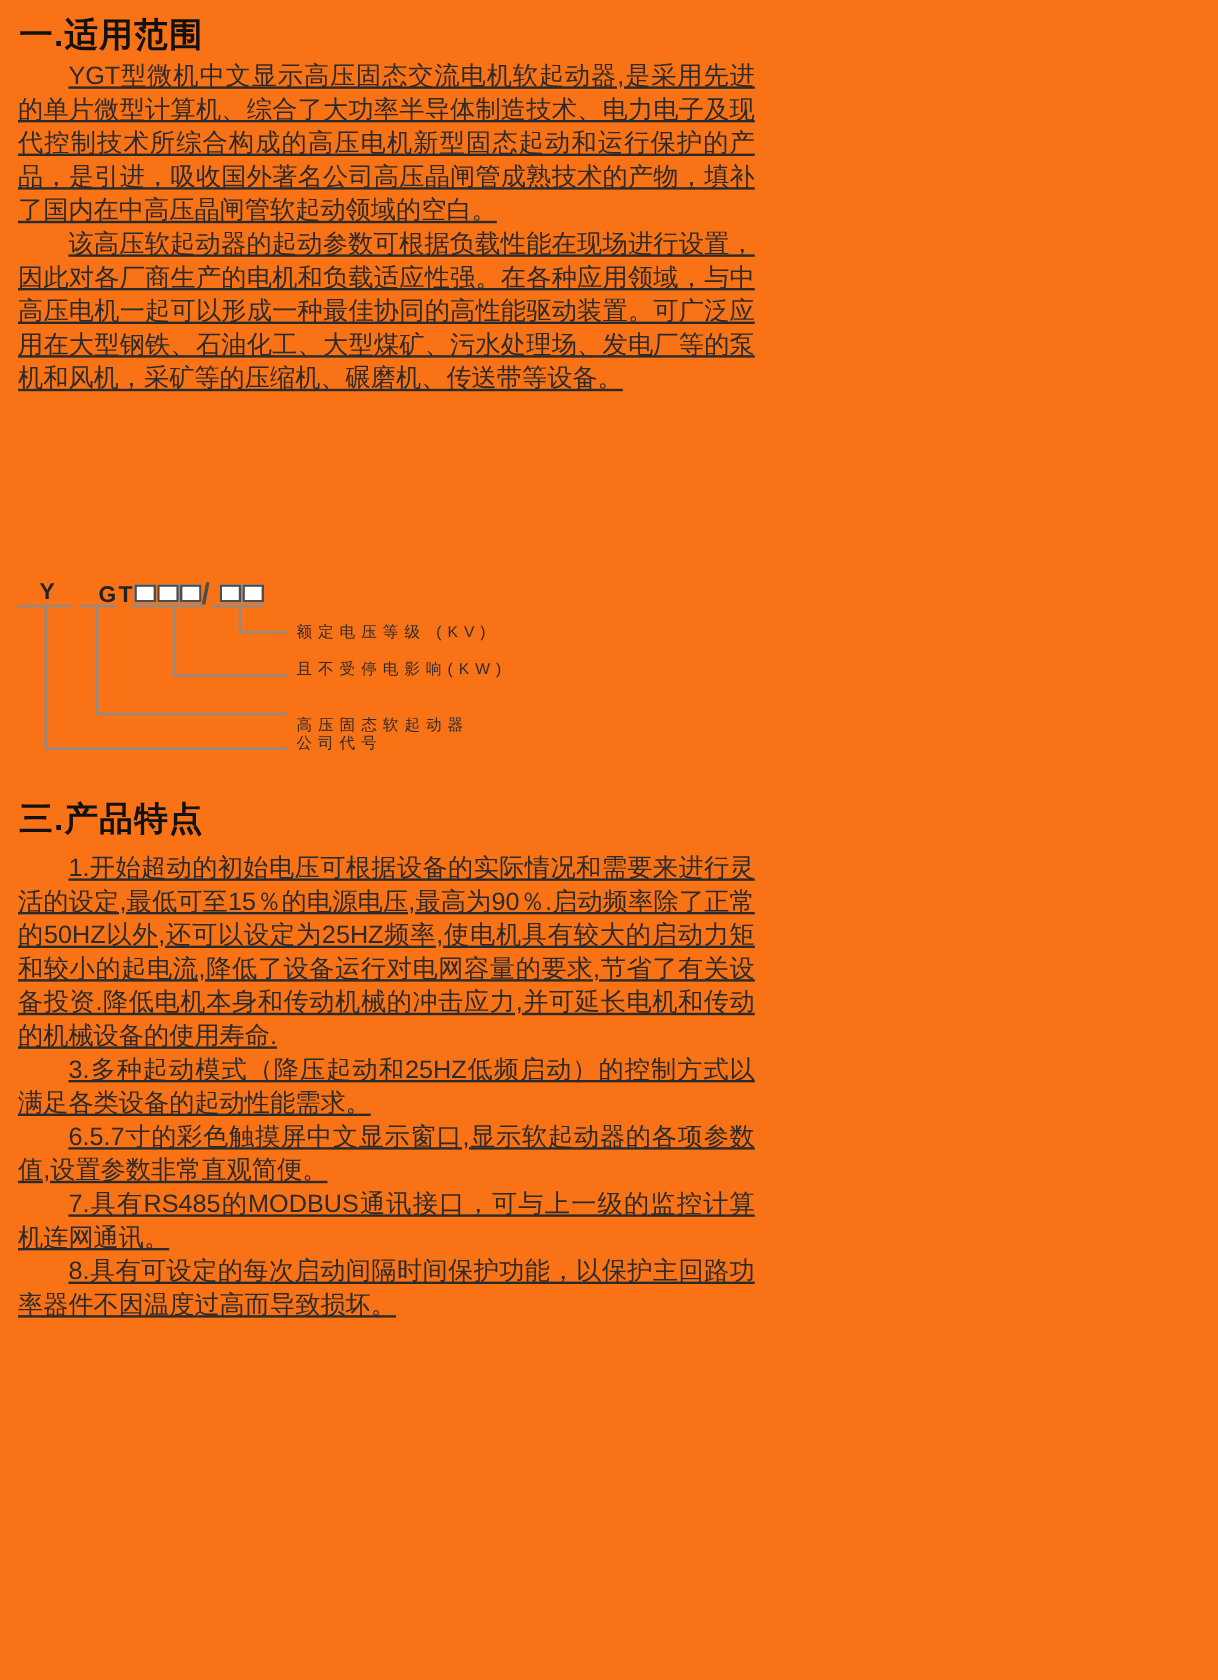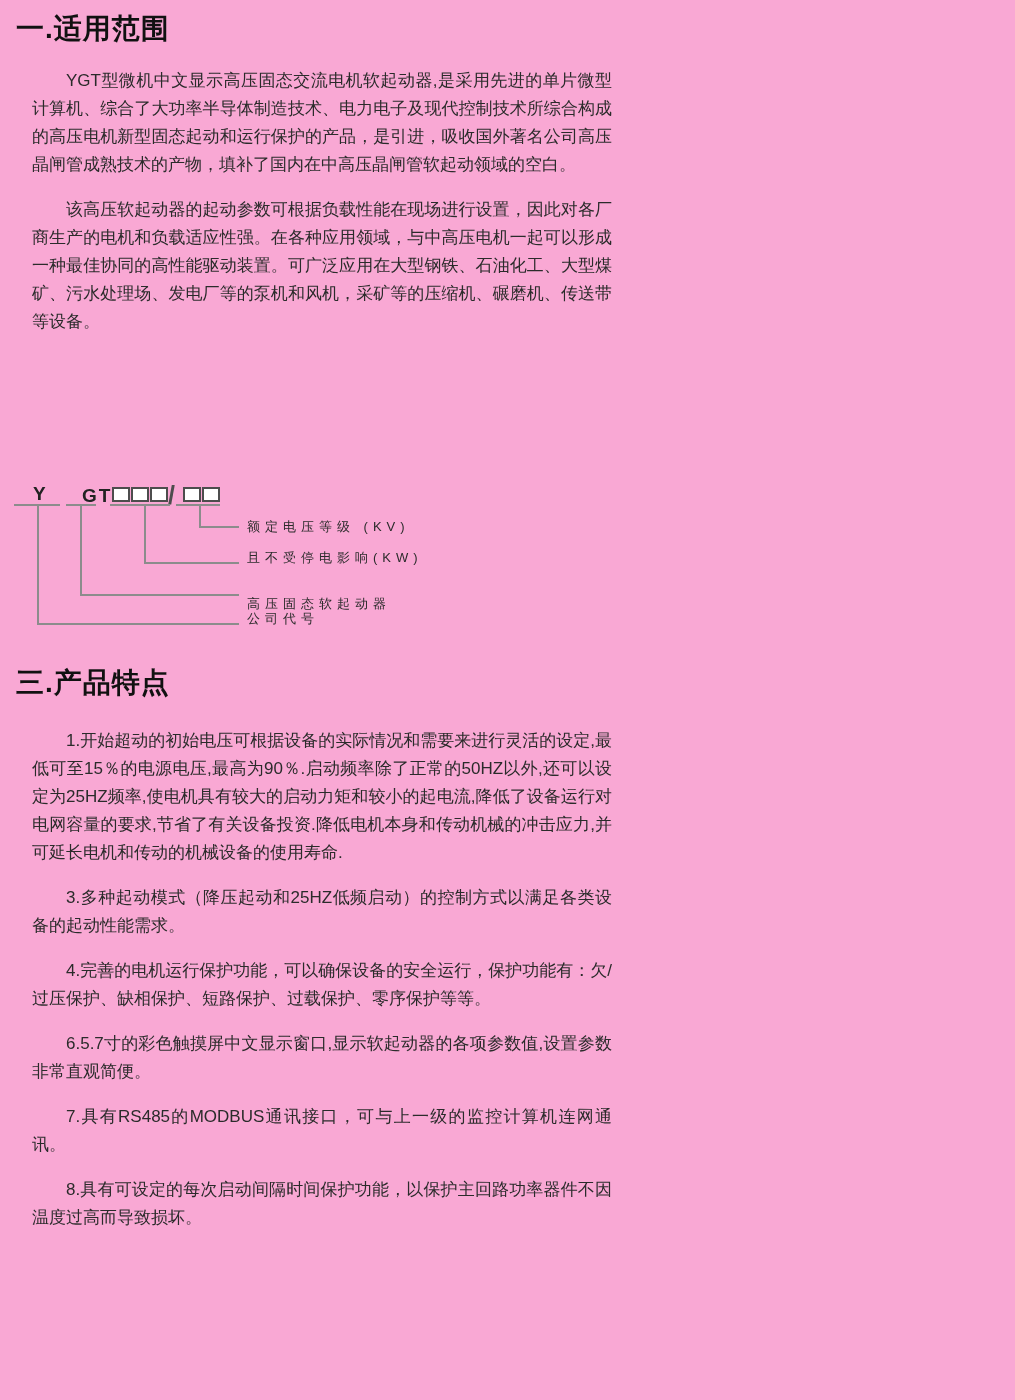--- a/index.html
+++ b/index.html
@@ -4,21 +4,21 @@
 <style>
   html, body {
     margin: 0;
     padding: 0;
     background: #ffffff;
   }
   .page {
     position: relative;
     width: 1015px;
     height: 1400px;
-    background: #f9a8d4;
+    background: #f97316;
     font-family: "Liberation Sans", sans-serif;
     color: #262626;
     overflow: hidden;
   }
   .heading {
     position: absolute;
     left: 16px;
     margin: 0;
     font-size: 28px;
     font-weight: bold;
@@ -31,26 +31,27 @@
   #heading-3 { top: 664px; }
 
   .textblock {
     position: absolute;
     left: 15px;
     width: 614px;
   }
   #scope-paragraphs   { top: 50px; }
   #feature-items      { top: 710px; }
   .textblock p {
-    margin: 17px;
-    font-size: 17px;
+    margin: 0;
+    font-size: 21px;
     line-height: 28px;
     text-indent: 2em;
     text-align: justify;
     color: #2b2b2b;
+    text-decoration: underline;
   }
 
   
   .diagram {
     position: absolute;
     left: 0;
     top: 478px;
     width: 680px;
     height: 168px;
   }
@@ -174,19 +175,18 @@
     <span class="dlabel dlabel-power">且不受停电影响(KW)</span>
     <span class="dlabel dlabel-product">高压固态软起动器</span>
     <span class="dlabel dlabel-company">公司代号</span>
   </div>
 
   <h2 class="heading" id="heading-3">三.产品特点</h2>
 
   <div class="textblock" id="feature-items">
     <p>1.开始超动的初始电压可根据设备的实际情况和需要来进行灵活的设定,最低可至15％的电源电压,最高为90％.启动频率除了正常的50HZ以外,还可以设定为25HZ频率,使电机具有较大的启动力矩和较小的起电流,降低了设备运行对电网容量的要求,节省了有关设备投资.降低电机本身和传动机械的冲击应力,并可延长电机和传动的机械设备的使用寿命.</p>
     <p>3.多种起动模式（降压起动和25HZ低频启动）的控制方式以满足各类设备的起动性能需求。</p>
-    <p>4.完善的电机运行保护功能，可以确保设备的安全运行，保护功能有：欠/过压保护、缺相保护、短路保护、过载保护、零序保护等等。</p>
     <p>6.5.7寸的彩色触摸屏中文显示窗口,显示软起动器的各项参数值,设置参数非常直观简便。</p>
     <p>7.具有RS485的MODBUS通讯接口，可与上一级的监控计算机连网通讯。</p>
     <p>8.具有可设定的每次启动间隔时间保护功能，以保护主回路功率器件不因温度过高而导致损坏。</p>
   </div>
 
 </div>
 
 </body></html>

